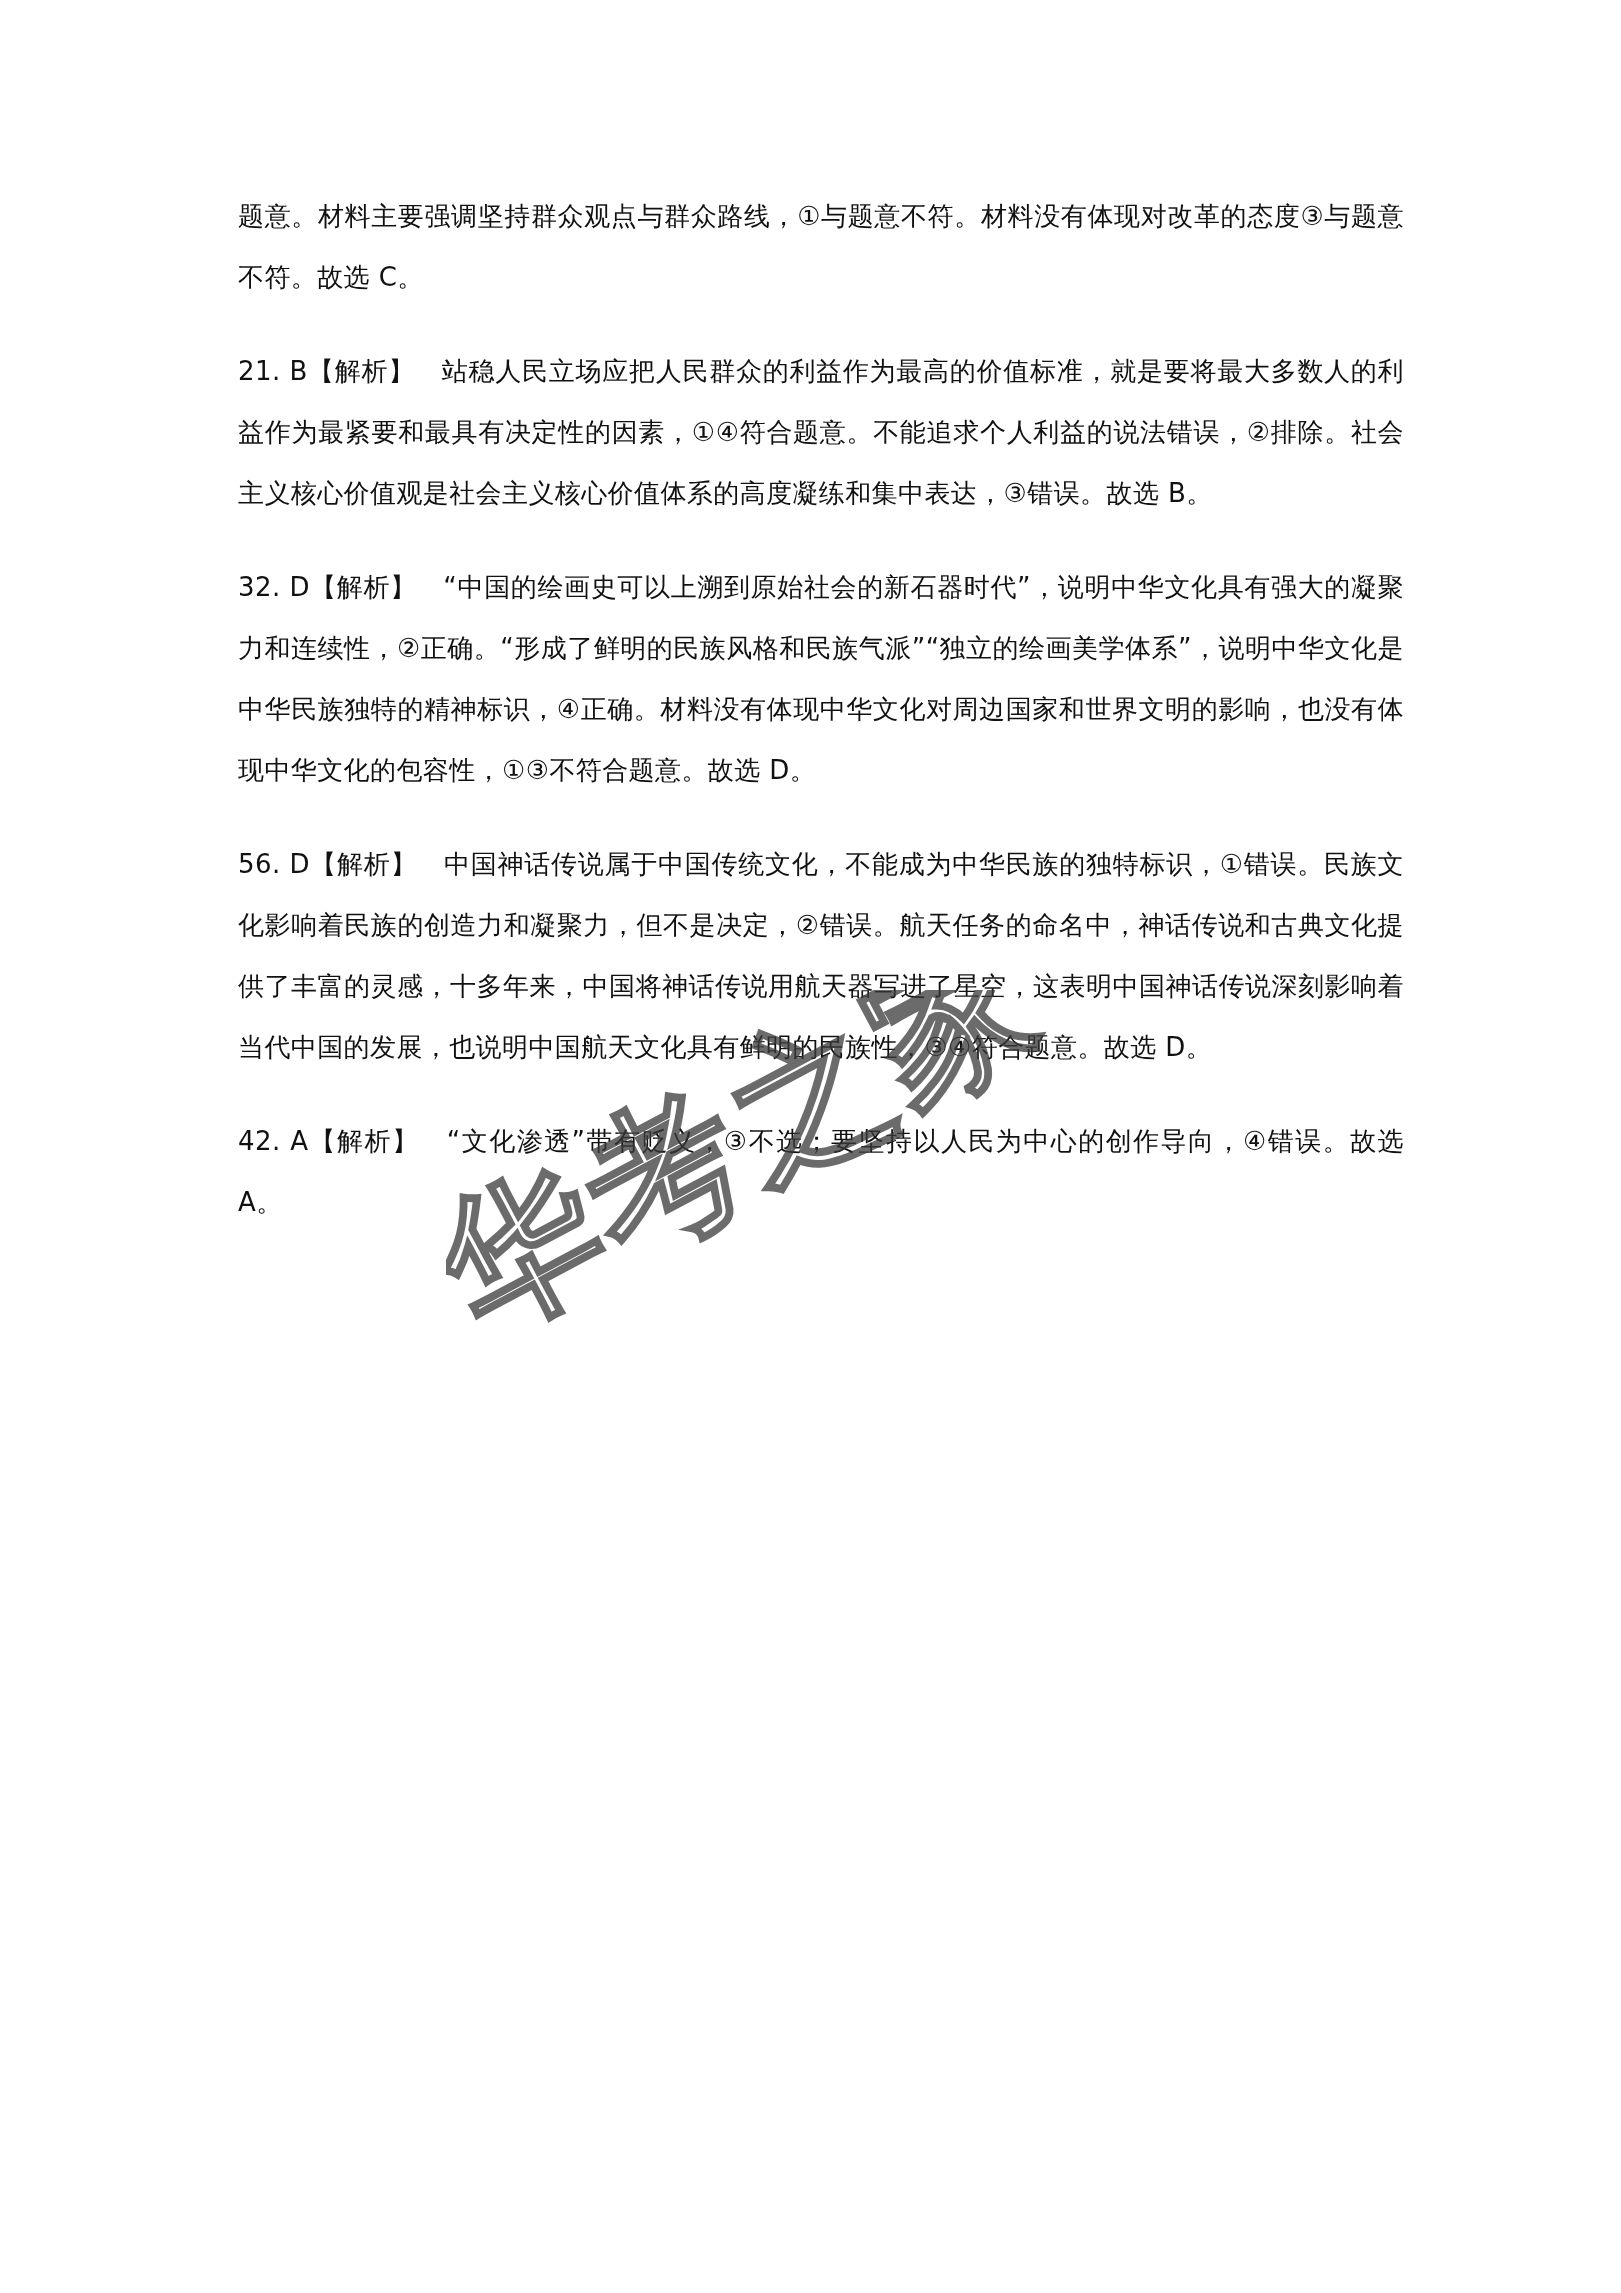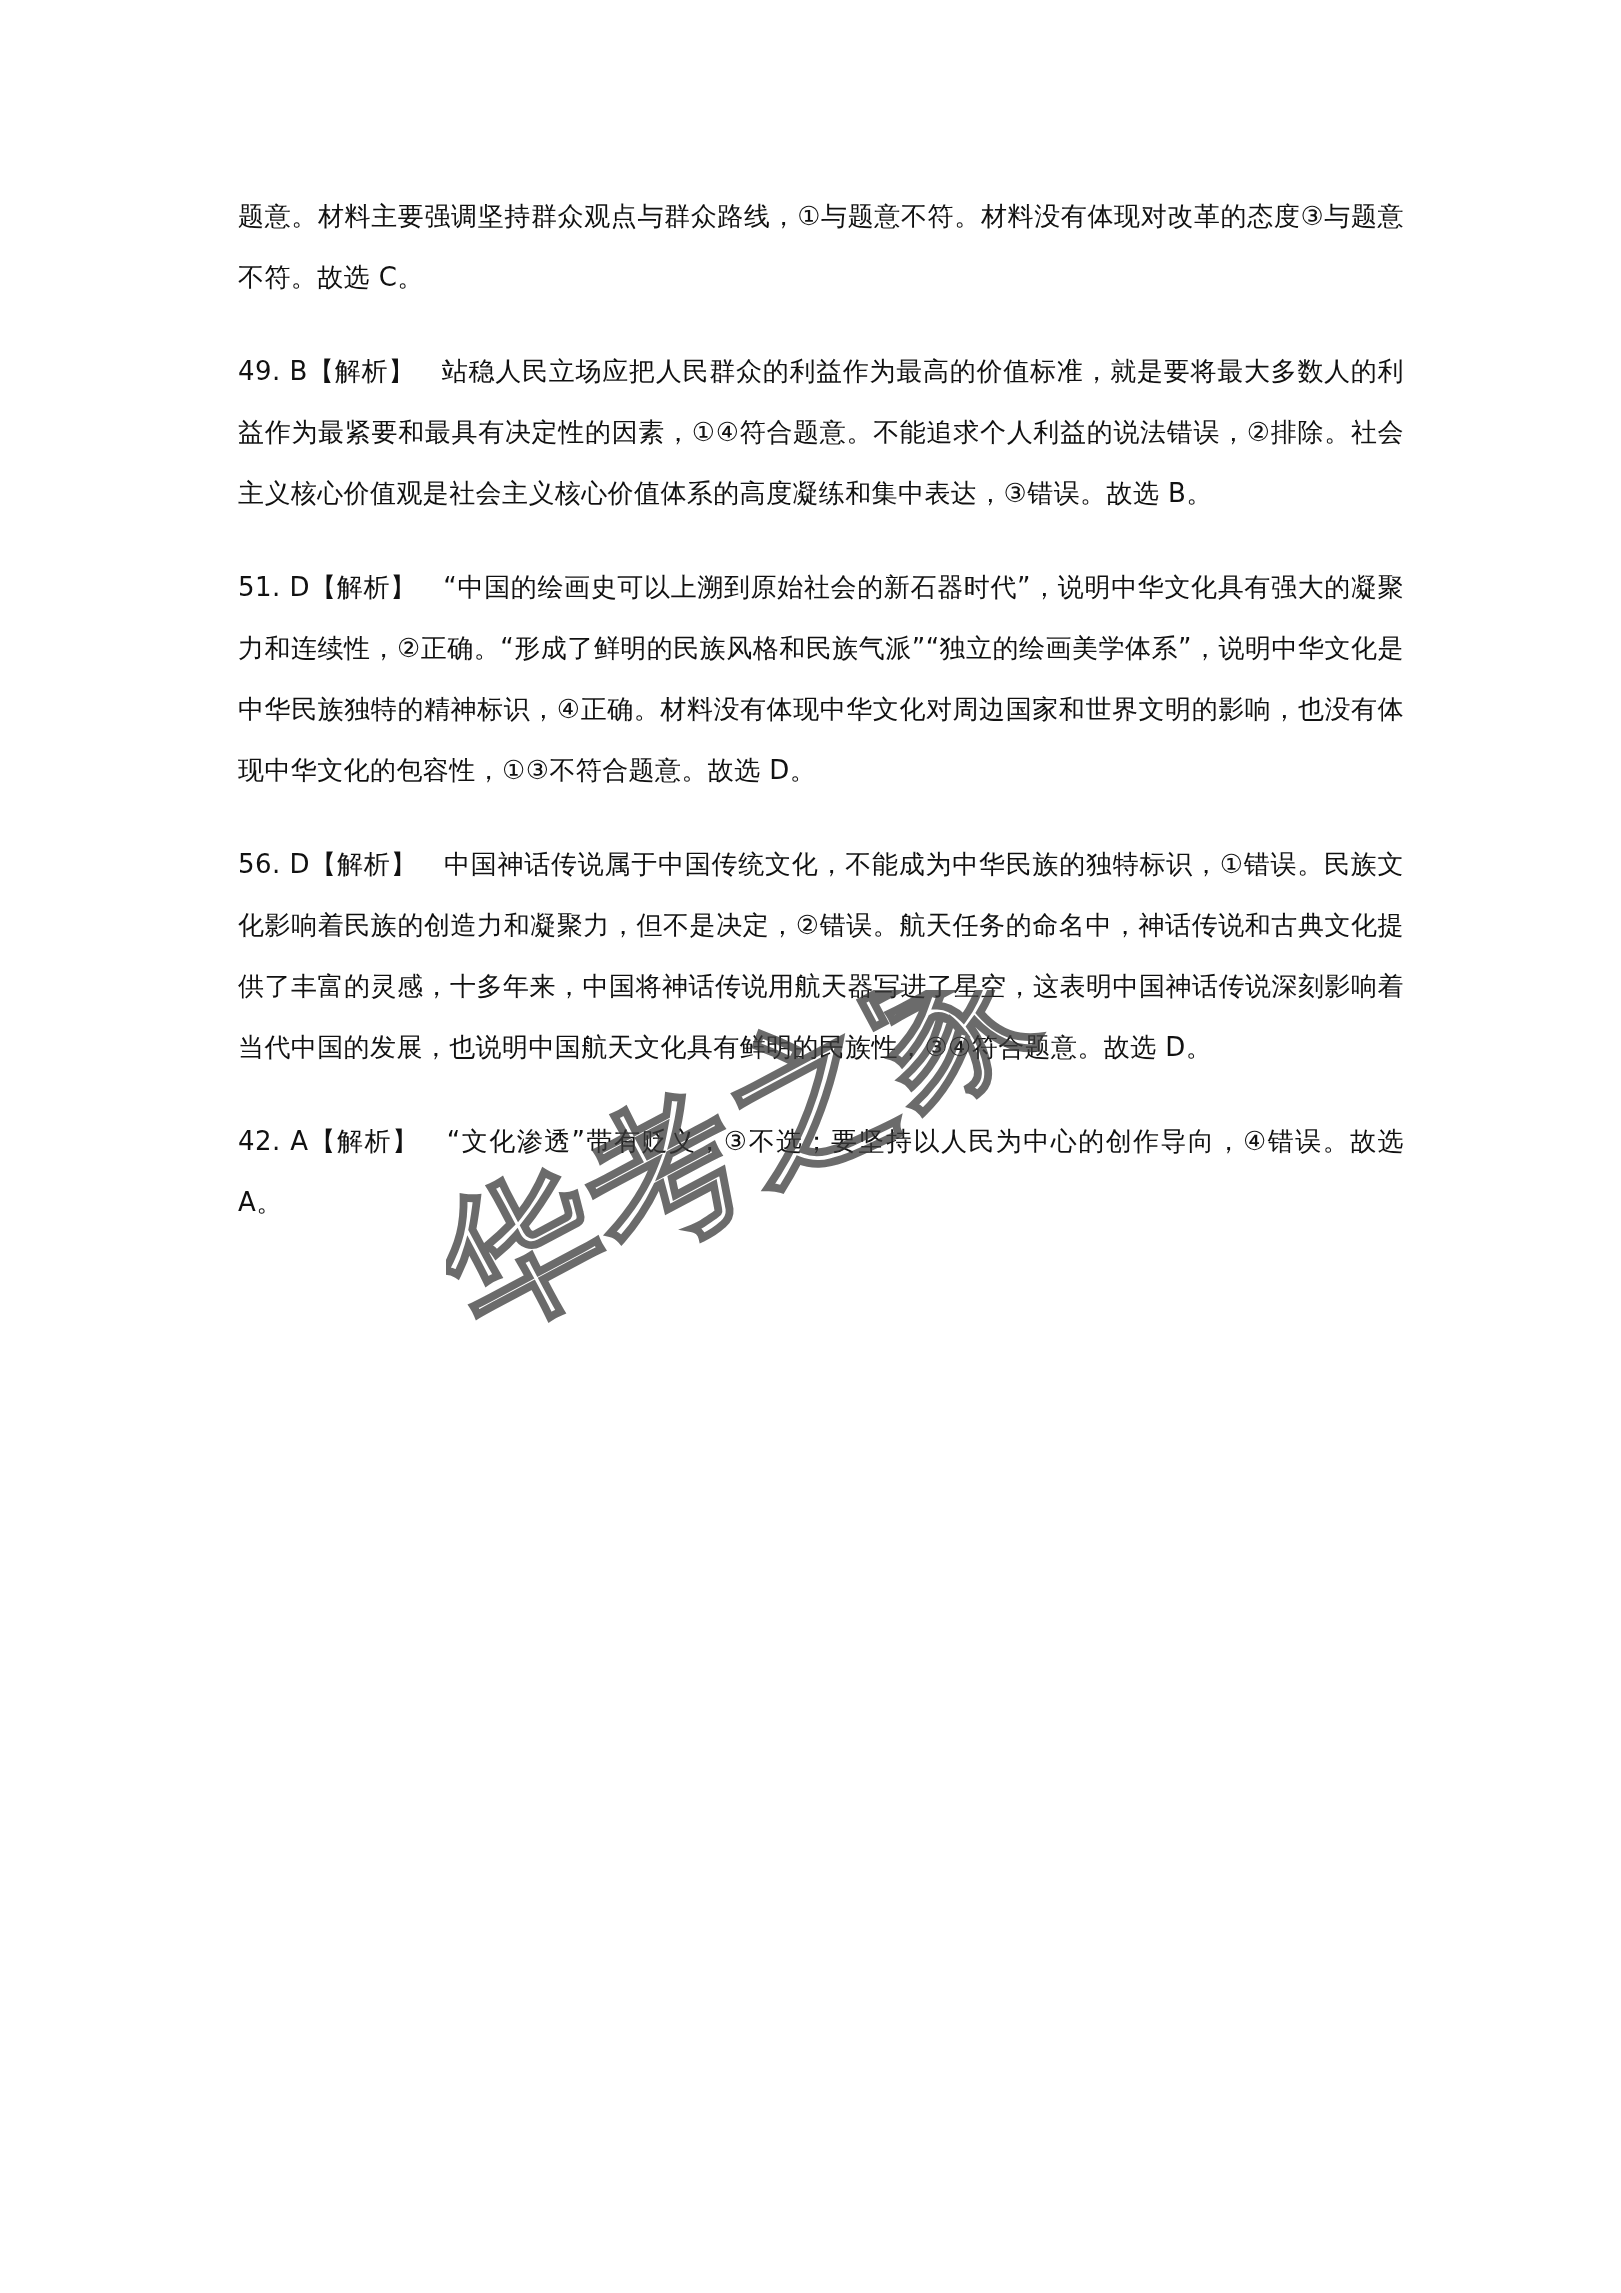--- a/index.html
+++ b/index.html
@@ -57,22 +57,22 @@
     height: 100%;
   }
 </style>
 </head>
 <body>
 
 <div class="page">
 
   <div class="content">
     <p class="para">题意。材料主要强调坚持群众观点与群众路线，①与题意不符。材料没有体现对改革的态度③与题意不符。故选 C。</p>
-    <p class="para">49. B【解析】　站稳人民立场应把人民群众的利益作为最高的价值标准，就是要将最大多数人的利益作为最紧要和最具有决定性的因素，①④符合题意。不能追求个人利益的说法错误，②排除。社会主义核心价值观是社会主义核心价值体系的高度凝练和集中表达，③错误。故选 B。</p>
-    <p class="para">51. D【解析】　“中国的绘画史可以上溯到原始社会的新石器时代”，说明中华文化具有强大的凝聚力和连续性，②正确。“形成了鲜明的民族风格和民族气派”“独立的绘画美学体系”，说明中华文化是中华民族独特的精神标识，④正确。材料没有体现中华文化对周边国家和世界文明的影响，也没有体现中华文化的包容性，①③不符合题意。故选 D。</p>
+    <p class="para">21. B【解析】　站稳人民立场应把人民群众的利益作为最高的价值标准，就是要将最大多数人的利益作为最紧要和最具有决定性的因素，①④符合题意。不能追求个人利益的说法错误，②排除。社会主义核心价值观是社会主义核心价值体系的高度凝练和集中表达，③错误。故选 B。</p>
+    <p class="para">32. D【解析】　“中国的绘画史可以上溯到原始社会的新石器时代”，说明中华文化具有强大的凝聚力和连续性，②正确。“形成了鲜明的民族风格和民族气派”“独立的绘画美学体系”，说明中华文化是中华民族独特的精神标识，④正确。材料没有体现中华文化对周边国家和世界文明的影响，也没有体现中华文化的包容性，①③不符合题意。故选 D。</p>
     <p class="para">56. D【解析】　中国神话传说属于中国传统文化，不能成为中华民族的独特标识，①错误。民族文化影响着民族的创造力和凝聚力，但不是决定，②错误。航天任务的命名中，神话传说和古典文化提供了丰富的灵感，十多年来，中国将神话传说用航天器写进了星空，这表明中国神话传说深刻影响着当代中国的发展，也说明中国航天文化具有鲜明的民族性，③④符合题意。故选 D。</p>
     <p class="para">42. A【解析】　“文化渗透”带有贬义，③不选；要坚持以人民为中心的创作导向，④错误。故选 A。</p>
   </div>
 
   <div class="watermark">
     <svg viewBox="0 0 620 340" xmlns="http://www.w3.org/2000/svg" aria-hidden="true">
       <g transform="rotate(-28 310 170)">
         <text id="wm-text" x="310" y="200" text-anchor="middle" font-family="DejaVu Sans, Liberation Sans, sans-serif" font-size="160" font-weight="bold" letter-spacing="6" fill="none" stroke="#3a3a3a" stroke-width="3" opacity="0.75">华考之家</text>
       </g>
     </svg>

